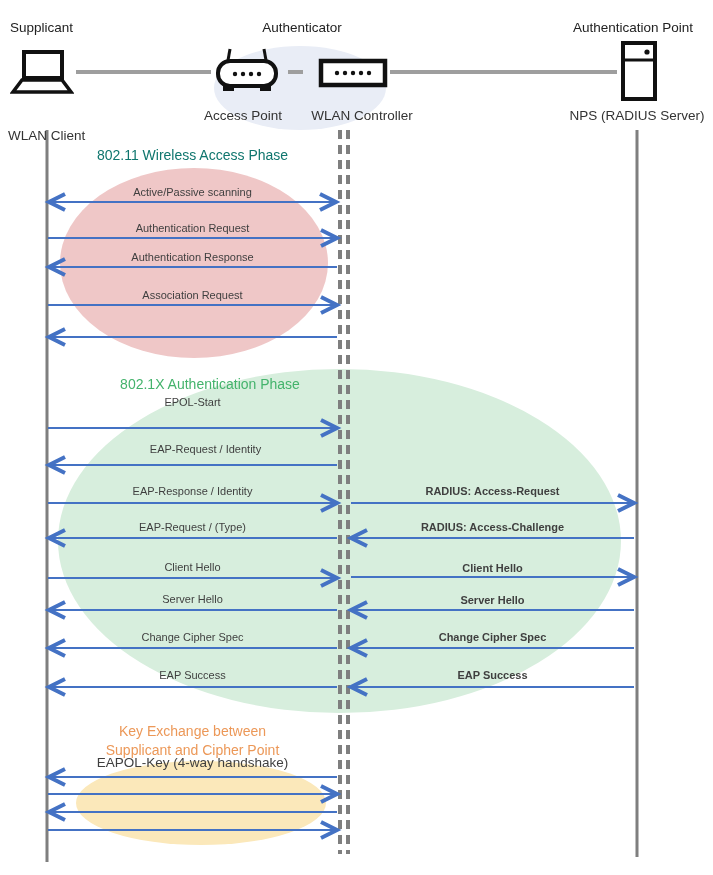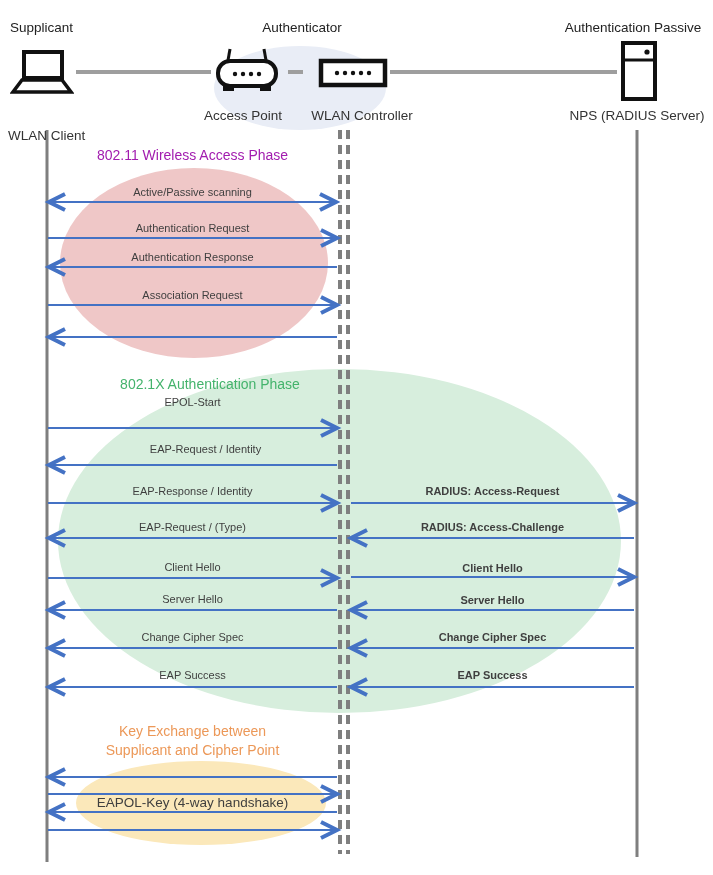--- a/index.html
+++ b/index.html
@@ -11,21 +11,21 @@
   .el-pink{left:60px;top:168px;width:268px;height:190px;background:#efc7c7;}
   .el-green{left:58px;top:369px;width:563px;height:344px;background:#d7eedd;}
   .el-yellow{left:76px;top:761px;width:250px;height:84px;background:#fbe8ba;}
   .el-blue{left:214px;top:46px;width:172px;height:84px;background:#e9edf6;}
   svg.layer{position:absolute;left:0;top:0;z-index:2;}
   .icon{position:absolute;z-index:3;}
   .lbl{position:absolute;z-index:4;font-size:11px;color:#3f3f3f;text-align:center;line-height:16px;white-space:nowrap;}
   .role{font-size:13.5px;color:#222;}
   .node{font-size:13.5px;color:#333;}
   .phase-title{font-size:14px;}
-  .p1{color:#a21caf;text-align:center;}
+  .p1{color:#0f766e;text-align:center;}
   .p2{color:#44b36c;}
   .p3{color:#ec9858;line-height:19px;}
   .colL{left:48px;width:289px;}
   .colR{left:348px;width:289px;font-weight:bold;}
 </style>
 </head>
 <body>
 
 <div class="canvas">
 
@@ -111,21 +111,21 @@
   </svg>
 
   <svg class="icon" style="left:620px;top:40px;" width="38" height="62">
     <rect x="3" y="3" width="32" height="56" fill="#fff" stroke="#111" stroke-width="4"></rect>
     <line x1="3" y1="20" x2="35" y2="20" stroke="#111" stroke-width="3"></line>
     <circle cx="27" cy="12" r="2.6" fill="#111"></circle>
   </svg>
 
   <div class="lbl role" style="left:10px;top:20px;text-align:left;">Supplicant</div>
   <div class="lbl role" style="left:232px;top:20px;width:140px;">Authenticator</div>
-  <div class="lbl role" style="left:560px;top:20px;width:146px;">Authentication Passive</div>
+  <div class="lbl role" style="left:560px;top:20px;width:146px;">Authentication Point</div>
 
   <div class="lbl node" style="left:8px;top:108px;text-align:left;margin-top:20px;">WLAN Client</div>
   <div class="lbl node" style="left:183px;top:108px;width:120px;">Access Point</div>
   <div class="lbl node" style="left:302px;top:108px;width:120px;">WLAN Controller</div>
   <div class="lbl node" style="left:557px;top:108px;width:160px;">NPS (RADIUS Server)</div>
 
   <div class="lbl colL phase-title p1" style="top:147px;">802.11 Wireless Access Phase</div>
   <div class="lbl colL" style="top:184px;">Active/Passive scanning</div>
   <div class="lbl colL" style="top:220px;">Authentication Request</div>
   <div class="lbl colL" style="top:249px;">Authentication Response</div>
@@ -145,15 +145,15 @@
   <div class="lbl colR" style="top:519px;">RADIUS: Access-Challenge</div>
   <div class="lbl colR" style="top:560px;">Client Hello</div>
   <div class="lbl colR" style="top:592px;">Server Hello</div>
   <div class="lbl colR" style="top:629px;">Change Cipher Spec</div>
   <div class="lbl colR" style="top:667px;">EAP Success</div>
 
   <div class="lbl phase-title p3" style="left:48px;top:722px;width:289px;">
     <div>Key Exchange between</div>
     <div>Supplicant and Cipher Point</div>
   </div>
-  <div class="lbl colL" style="top:795px;font-size:13.5px;">EAPOL-Key (4-way handshake)</div>
+  <div class="lbl colL" style="top:755px;font-size:13.5px;">EAPOL-Key (4-way handshake)</div>
 
 </div>
 
 </body></html>

